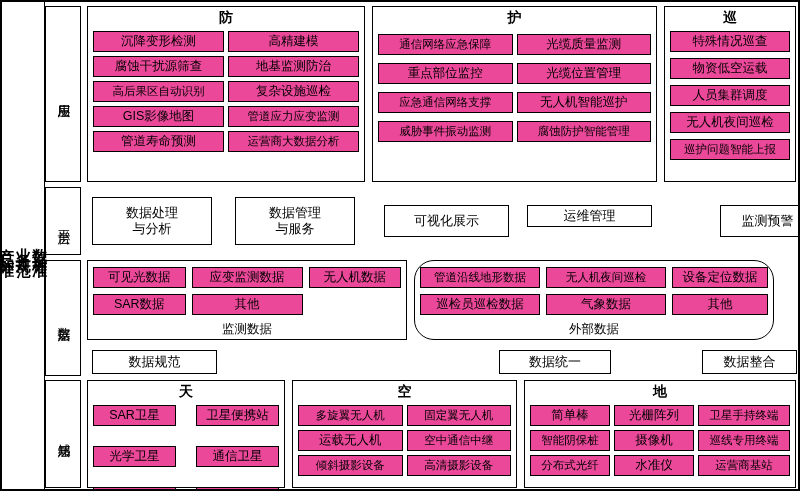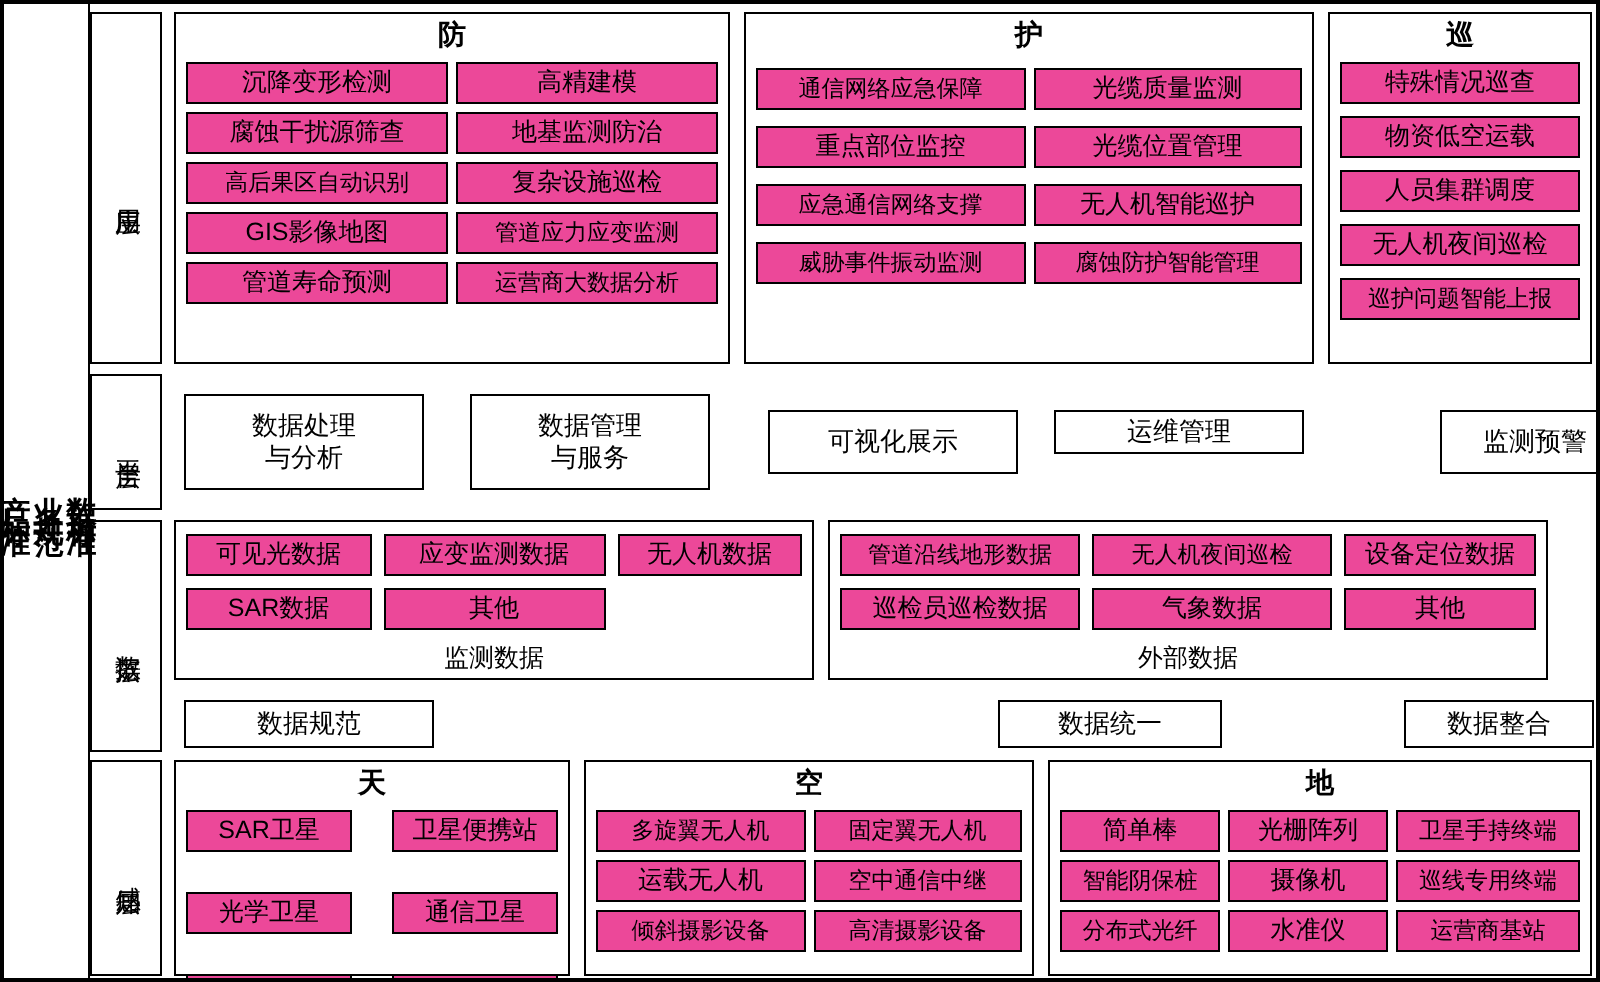--- a/index.html
+++ b/index.html
@@ -193,21 +193,21 @@
     <div class="cellgrid" style="grid-template-columns: 1fr 1.2fr 1fr; gap:6px 6px; padding-top:6px;">
       <div class="cell">可见光数据</div>
       <div class="cell">应变监测数据</div>
       <div class="cell">无人机数据</div>
       <div class="cell">SAR数据</div>
       <div class="cell">其他</div>
     </div>
     <div class="subcaption">监测数据</div>
   </div>
 
-  <div class="group" style="left:412px; top:258px; width:360px; height:80px;">
+  <div class="group" style="left:412px; top:258px; width:360px; height:80px;border-radius:20px;">
     <div class="cellgrid" style="grid-template-columns: 1.25fr 1.25fr 1fr; gap:6px 6px; padding-top:6px;">
       <div class="cell small">管道沿线地形数据</div>
       <div class="cell small">无人机夜间巡检</div>
       <div class="cell">设备定位数据</div>
       <div class="cell">巡检员巡检数据</div>
       <div class="cell">气象数据</div>
       <div class="cell">其他</div>
     </div>
     <div class="subcaption">外部数据</div>
   </div>

